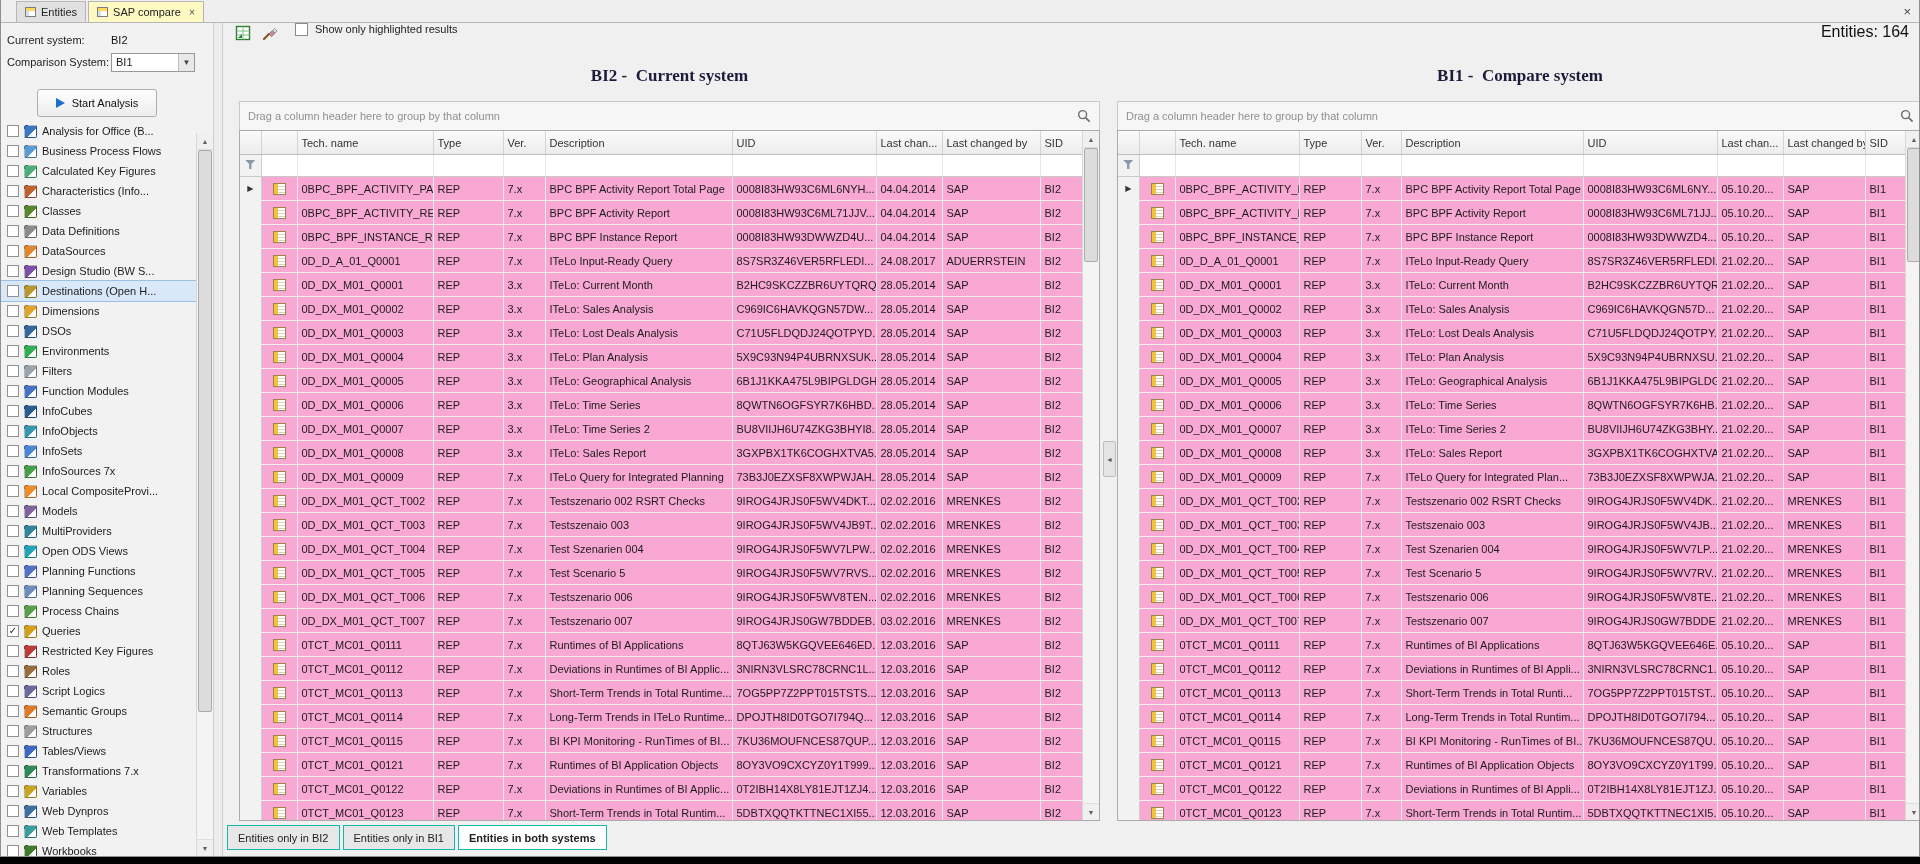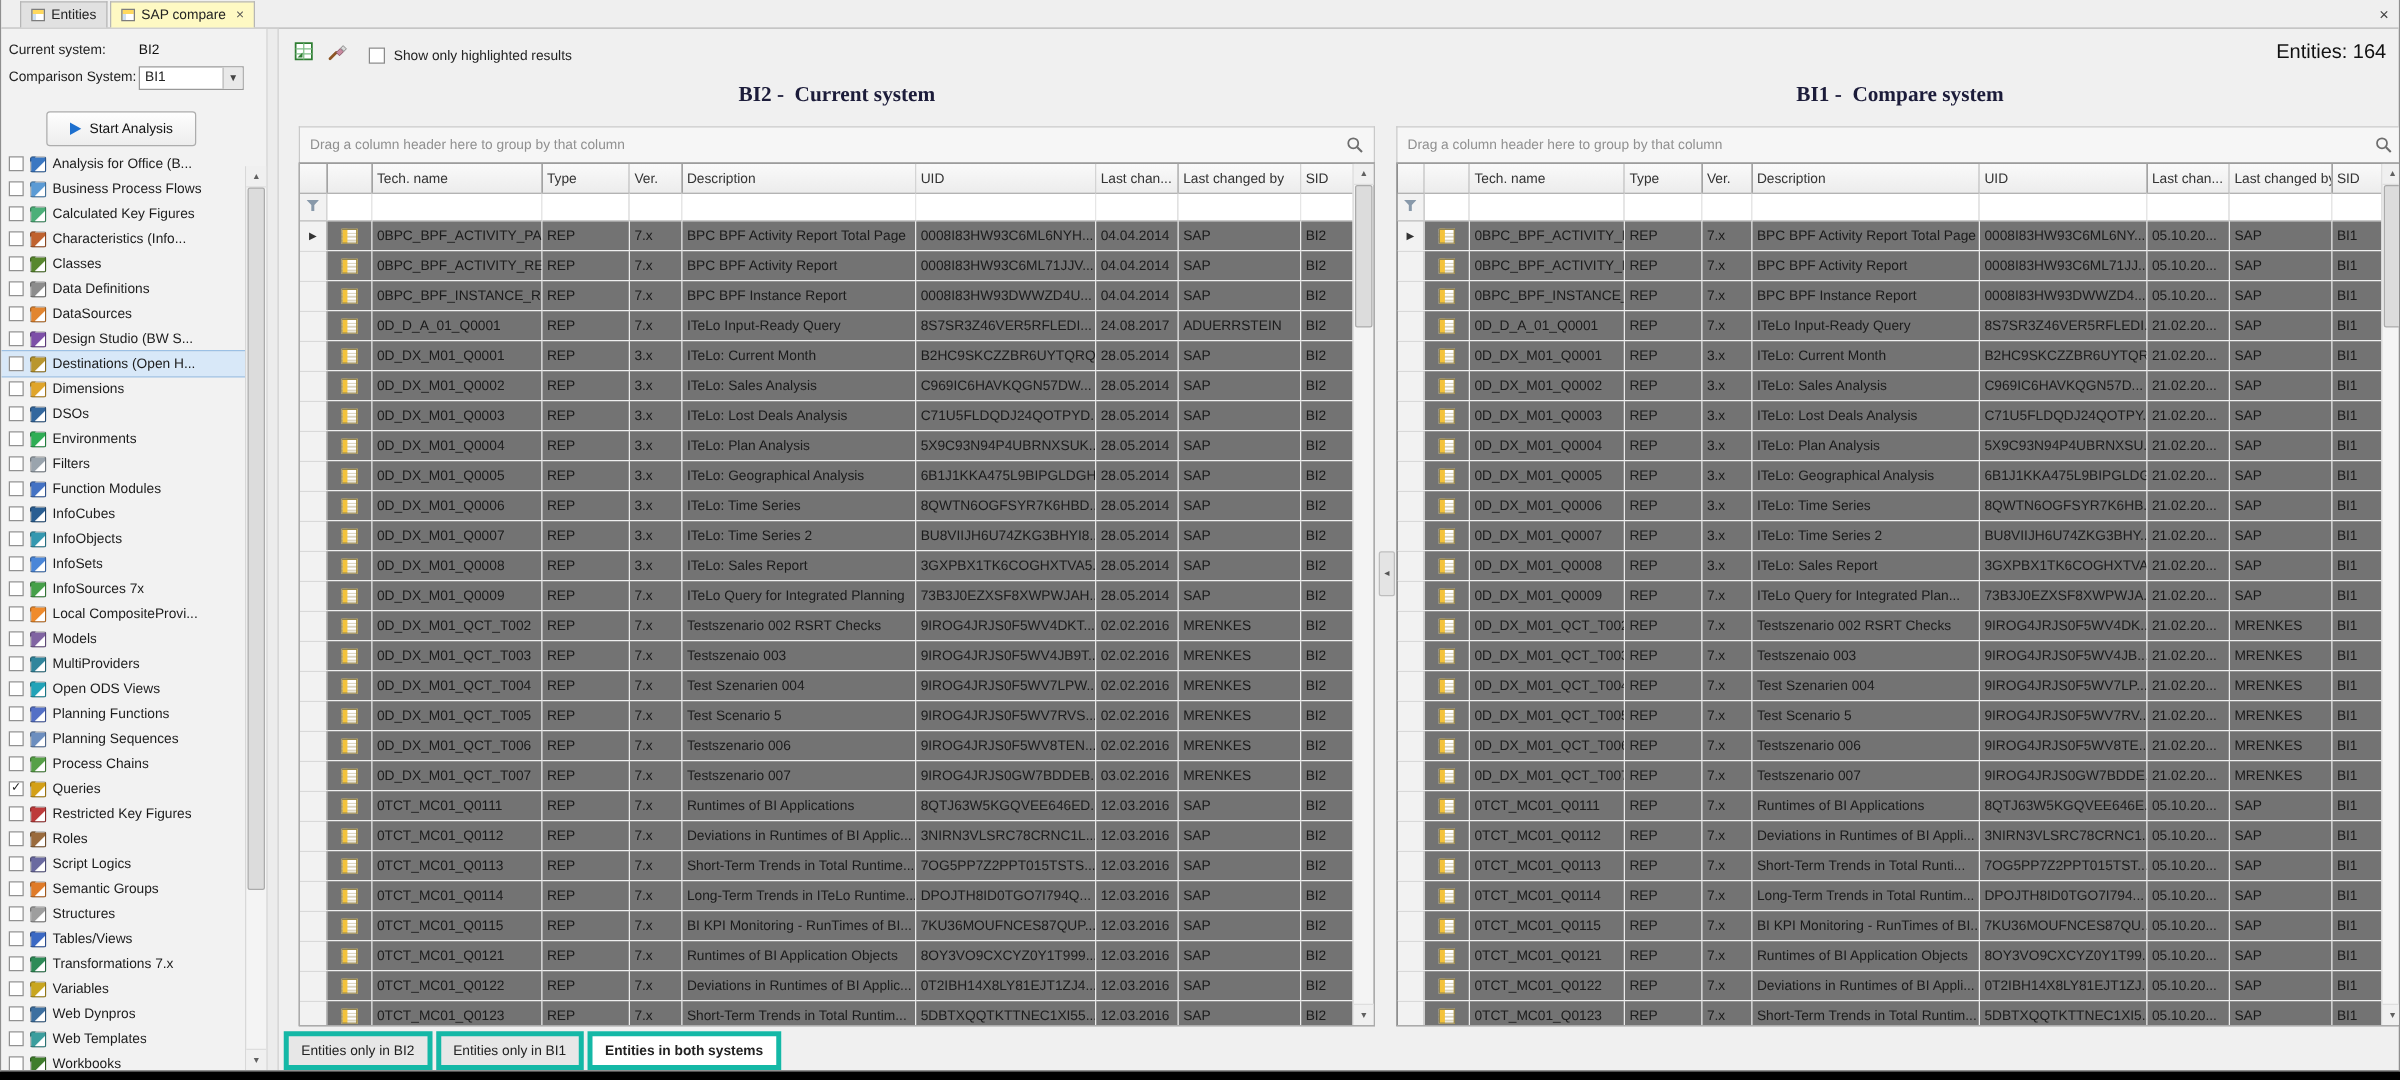--- a/index.html
+++ b/index.html
@@ -37,53 +37,53 @@
   
   .vscroll{position:absolute;top:0;right:0;bottom:0;width:17px;background:#f4f4f4;border-left:1px solid #d8d8d8;box-sizing:border-box}
   .sarrow{position:absolute;left:0;right:0;height:16px;font-size:7px;color:#606060;display:flex;align-items:center;justify-content:center;background:#f0f0f0;border-bottom:1px solid #dedede}
   .sarrow.up{top:0}
   .sarrow.down{bottom:0;border-bottom:none;border-top:1px solid #dedede}
   .sthumb{position:absolute;left:1px;right:1px;background:#dcdcdc;border:1px solid #ababab;border-radius:2px}
   .tree-scroll{top:110px}
   .tree-scroll .sthumb{top:17px;height:560px}
   .grid-scroll .sthumb{top:17px;height:112px}
   
-  .toolbar{height:28px;display:flex;align-items:flex-end;gap:7px;padding-left:10px;font-size:11px;color:#222}
+  .toolbar{height:28px;display:flex;align-items:flex-start;gap:7px;padding-left:10px;font-size:11px;color:#222}
   .tbtn{width:20px;height:20px;display:flex;align-items:center;justify-content:center}
   .tcb{width:13px;height:13px;box-sizing:border-box;border:1px solid #8a8a8a;background:#fff;display:inline-block;margin-left:8px}
   .entcount{margin-left:auto;margin-right:10px;font-size:16px;color:#111}
   
   .panels{display:flex;margin-left:16px;align-items:flex-start}
   .panel{background:transparent}
   .panel.left{width:861px;flex:0 0 861px}
   .panel.right{width:806px;flex:0 0 806px}
   .gap{width:17px;flex:0 0 17px;position:relative;align-self:stretch}
   .collapse{position:absolute;top:390px;left:3px;width:11px;height:34px;background:#e4e4e4;border:1px solid #bdbdbd;border-radius:2px;
     display:flex;align-items:center;justify-content:center;font-size:7px;color:#555}
   .panel-title{height:50px;display:flex;align-items:center;justify-content:center;
     font-family:"Liberation Serif",serif;font-weight:bold;font-size:17px;color:#1c1c3a;white-space:pre}
   .groupbar{height:29px;display:flex;align-items:center;padding:0 8px;background:#f6f6f6;border:1px solid #c9c9c9;border-bottom:none;
     color:#909090;font-size:11px;box-sizing:border-box}
   .mag{margin-left:auto;display:flex;align-items:center}
-  .gridwrap{position:relative;height:691px;background:#737373;border:1px solid #ababab;box-sizing:border-box;overflow:hidden}
+  .gridwrap{position:relative;height:691px;background:#f9a8d4;border:1px solid #ababab;box-sizing:border-box;overflow:hidden}
   table.grid{border-collapse:collapse;table-layout:fixed;font-size:11px}
   .hcell{height:23px;background:linear-gradient(#fafafa,#ececec);border-right:1px solid #d4d4d4;border-bottom:1px solid #bdbdbd;
     font-weight:normal;text-align:left;padding:0 4px;color:#333;overflow:hidden;white-space:nowrap;font-size:11px}
   .fcell{height:21px;background:#fff;border-right:1px solid #e6e6e6;border-bottom:1px solid #c9c9c9;padding:0 3px}
   .dcell{height:23px;border-right:1px solid #ebebeb;border-bottom:1px solid #efefef;padding:0 4px;white-space:nowrap;overflow:hidden;color:#1b1b1b;font-size:11px}
   .indc{background:#f2f2f2;border-right:1px solid #cfcfcf;text-align:center;padding:0;font-size:8px;color:#333}
   .icnc{text-align:center;padding:0}
   .qicon{display:inline-block;width:13px;height:12px;box-sizing:border-box;border:1px solid #96874f;vertical-align:middle;
     background:linear-gradient(90deg,#f4c33c 0 4px,rgba(0,0,0,0) 4px),repeating-linear-gradient(180deg,#fff 0 2px,#d8d2bd 2px 3px)}
   .funnel{display:inline-block;width:10px;height:9px;background:#8899aa;
     clip-path:polygon(0 0,100% 0,62% 45%,62% 100%,38% 100%,38% 45%)}
   
   .btabs{margin:4px 0 0 4px;display:flex}
   .btab{display:inline-flex;align-items:center;height:23px;padding:0 10px;font-size:11px;color:#222;
-    background:#e7e7e7;border:4px solid #14b8a6;margin-right:3px}
+    background:#e7e7e7;border:1px solid #14b8a6;margin-right:3px}
   .btab.active{background:#fff;font-weight:bold}
 </style>
 </head>
 <body>
 
 <div class="app">
 
   <div class="tabstrip">
     <div class="wtab">
       <span class="wtabicon"></span>

